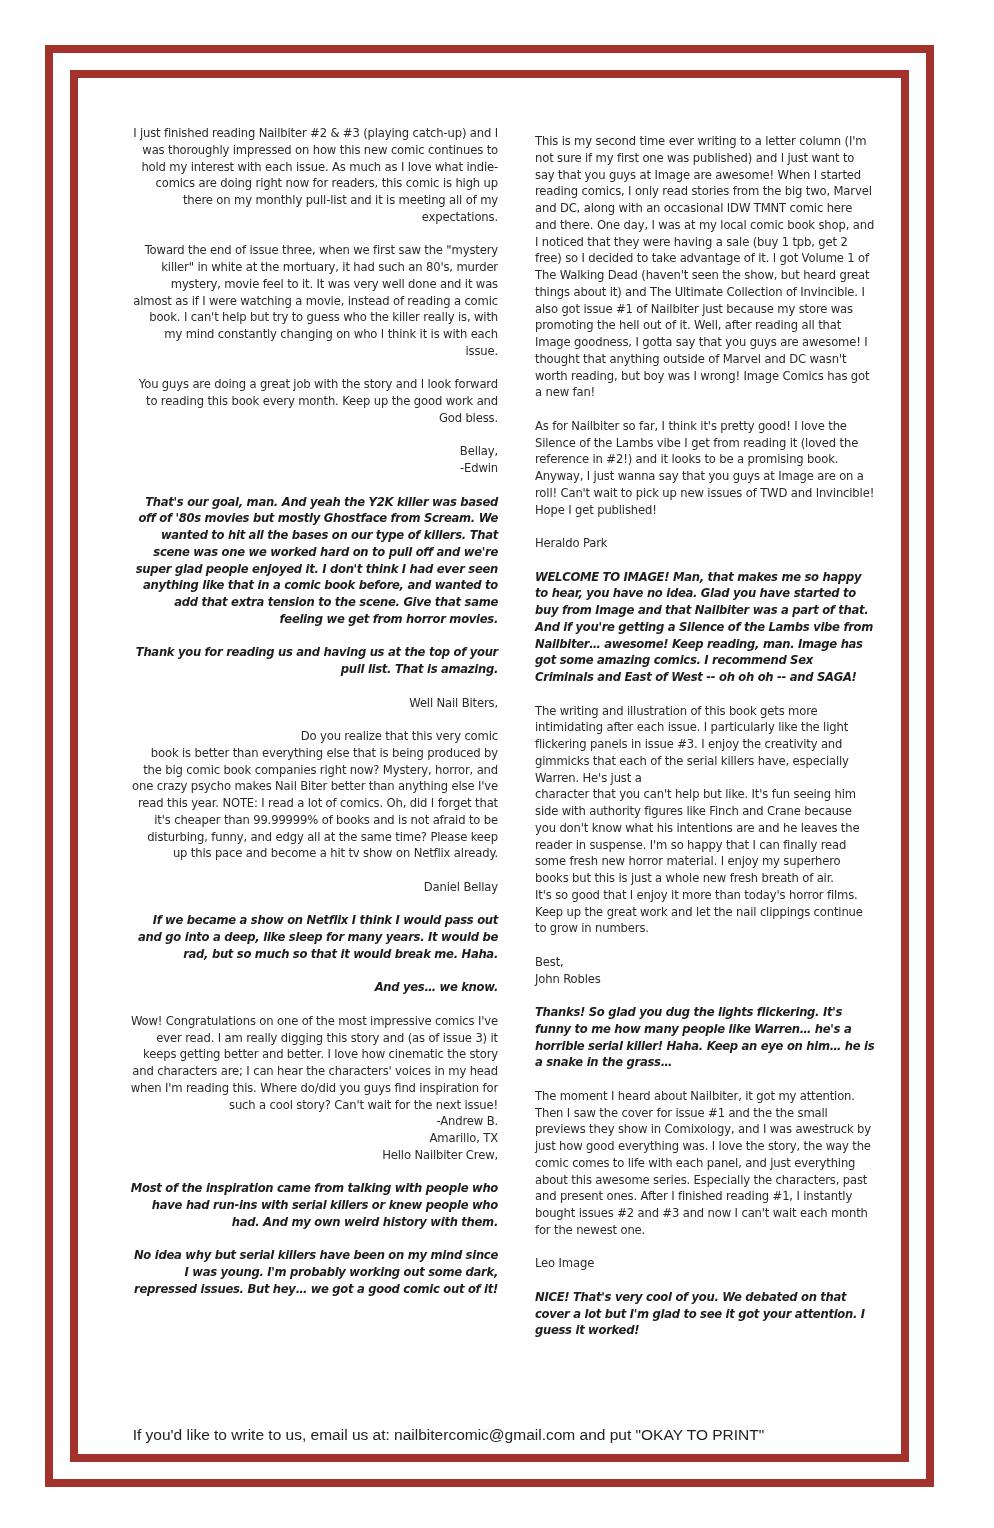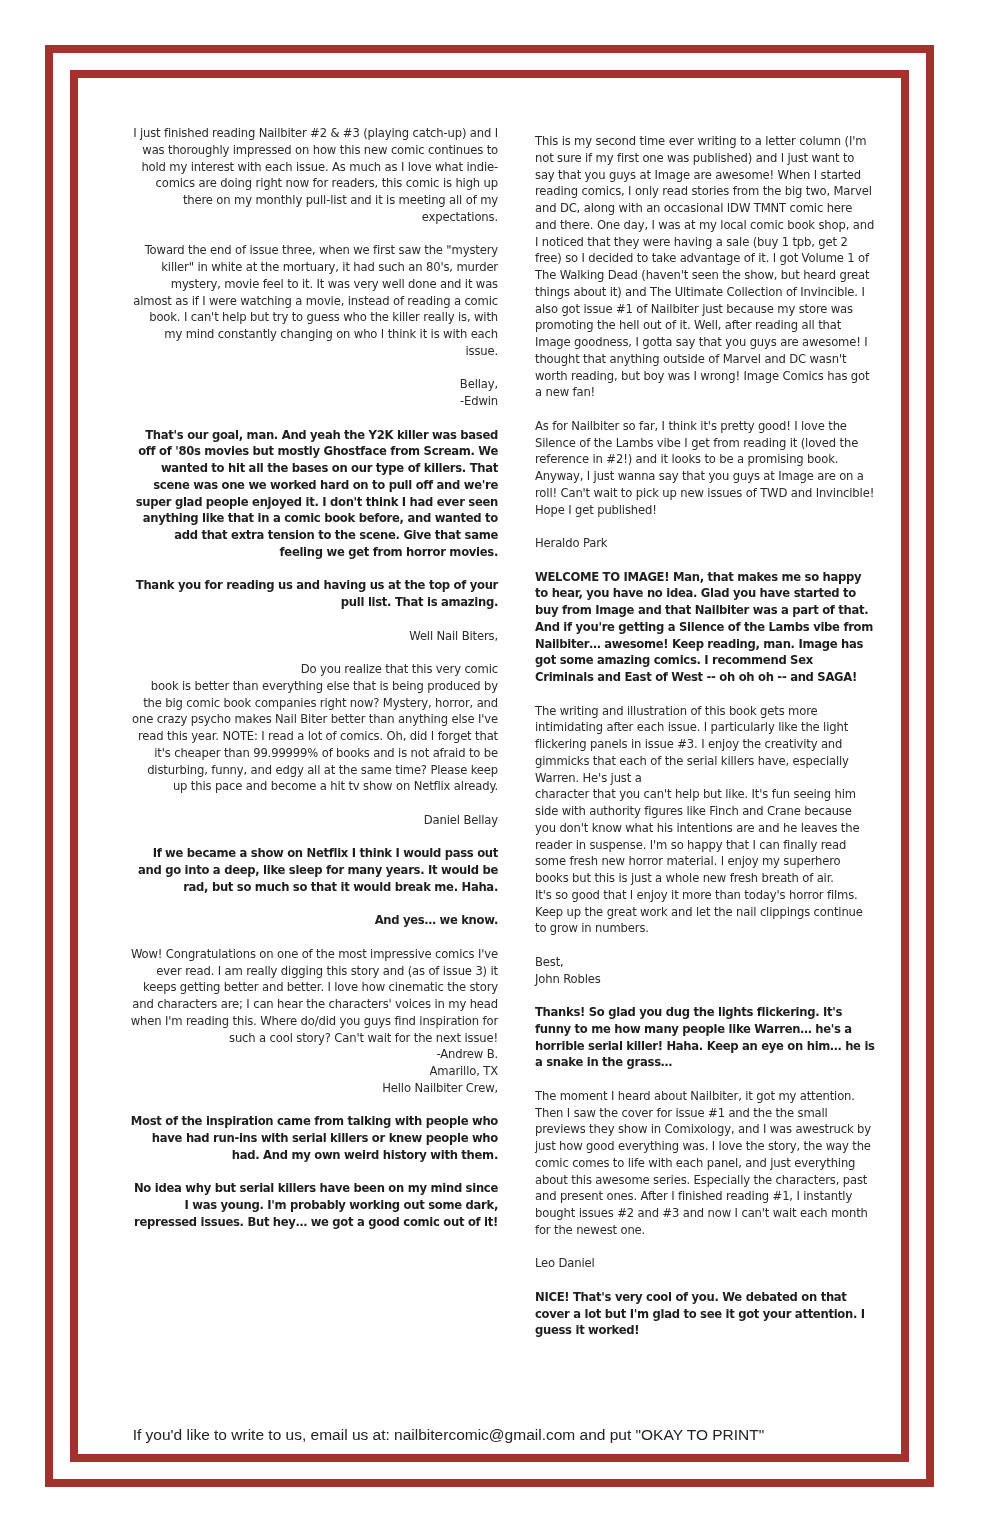--- a/index.html
+++ b/index.html
@@ -3,32 +3,33 @@
 <meta charset="utf-8">
 <style>
   html, body { margin: 0; padding: 0; background: #ffffff; }
   body { width: 994px; height: 1528px; position: relative; overflow: hidden; font-family: "DejaVu Sans", sans-serif; }
   .outer-frame { position: absolute; left: 45px; top: 45px; width: 873px; height: 1426px; border: 8px solid #a3322c; }
   .inner-frame { position: absolute; left: 70px; top: 70px; width: 823px; height: 1376px; border: 8px solid #a3322c; }
   .column { position: absolute; top: 125px; font-size: 11.6px; line-height: 16.75px; color: #2a2a2a; letter-spacing: -0.15px; }
   .col-left { left: 130px; width: 368px; text-align: right; }
   .col-right { left: 535px; width: 340px; top: 133px; }
   .para { margin: 0 0 16.75px 0; white-space: pre-line; }
-  .para.bold { font-weight: bold; color: #1e1e1e; letter-spacing: -0.3px; }
+  .para.bold { font-weight: bold; color: #1e1e1e; letter-spacing: -0.3px; font-style: italic; }
   .footer { position: absolute; top: 1426px; left: 0; width: 897px; text-align: center; font-family: "Liberation Sans", sans-serif; font-size: 15.5px; color: #222; }
 </style>
 </head>
 <body>
 
 <div class="outer-frame"></div>
 <div class="inner-frame"></div>
 
 <div class="column col-left">
   <p class="para">I just finished reading Nailbiter #2 &amp; #3 (playing catch-up) and I was thoroughly impressed on how this new comic continues to hold my interest with each issue. As much as I love what indie-comics are doing right now for readers, this comic is high up there on my monthly pull-list and it is meeting all of my expectations.</p>
   <p class="para">Toward the end of issue three, when we first saw the "mystery killer" in white at the mortuary, it had such an 80's, murder mystery, movie feel to it. It was very well done and it was almost as if I were watching a movie, instead of reading a comic book. I can't help but try to guess who the killer really is, with my mind constantly changing on who I think it is with each issue.</p>
+  <p class="para">You guys are doing a great job with the story and I look forward to reading this book every month. Keep up the good work and God bless.</p>
   <p class="para">Bellay,
 -Edwin</p>
   <p class="para bold">That's our goal, man. And yeah the Y2K killer was based off of '80s movies but mostly Ghostface from Scream. We wanted to hit all the bases on our type of killers. That scene was one we worked hard on to pull off and we're super glad people enjoyed it. I don't think I had ever seen anything like that in a comic book before, and wanted to add that extra tension to the scene. Give that same feeling we get from horror movies.</p>
   <p class="para bold">Thank you for reading us and having us at the top of your pull list. That is amazing.</p>
   <p class="para">Well Nail Biters,</p>
   <p class="para">Do you realize that this very comic
 book is better than everything else that is being produced by the big comic book companies right now? Mystery, horror, and one crazy psycho makes Nail Biter better than anything else I've read this year. NOTE: I read a lot of comics. Oh, did I forget that it's cheaper than 99.99999% of books and is not afraid to be disturbing, funny, and edgy all at the same time? Please keep up this pace and become a hit tv show on Netflix already.</p>
   <p class="para">Daniel Bellay</p>
   <p class="para bold">If we became a show on Netflix I think I would pass out and go into a deep, like sleep for many years. It would be rad, but so much so that it would break me. Haha.</p>
   <p class="para bold">And yes… we know.</p>
@@ -45,17 +46,17 @@
   <p class="para">As for Nailbiter so far, I think it's pretty good! I love the Silence of the Lambs vibe I get from reading it (loved the reference in #2!) and it looks to be a promising book. Anyway, I just wanna say that you guys at Image are on a roll! Can't wait to pick up new issues of TWD and Invincible! Hope I get published!</p>
   <p class="para">Heraldo Park</p>
   <p class="para bold">WELCOME TO IMAGE! Man, that makes me so happy to hear, you have no idea. Glad you have started to buy from Image and that Nailbiter was a part of that. And if you're getting a Silence of the Lambs vibe from Nailbiter… awesome! Keep reading, man. Image has got some amazing comics. I recommend Sex Criminals and East of West -- oh oh oh -- and SAGA!</p>
   <p class="para">The writing and illustration of this book gets more intimidating after each issue. I particularly like the light flickering panels in issue #3. I enjoy the creativity and gimmicks that each of the serial killers have, especially Warren. He's just a
 character that you can't help but like. It's fun seeing him side with authority figures like Finch and Crane because you don't know what his intentions are and he leaves the reader in suspense. I'm so happy that I can finally read some fresh new horror material. I enjoy my superhero books but this is just a whole new fresh breath of air.
 It's so good that I enjoy it more than today's horror films. Keep up the great work and let the nail clippings continue to grow in numbers.</p>
   <p class="para">Best,
 John Robles</p>
   <p class="para bold">Thanks! So glad you dug the lights flickering. It's funny to me how many people like Warren… he's a horrible serial killer! Haha. Keep an eye on him… he is a snake in the grass…</p>
   <p class="para">The moment I heard about Nailbiter, it got my attention. Then I saw the cover for issue #1 and the the small previews they show in Comixology, and I was awestruck by just how good everything was. I love the story, the way the comic comes to life with each panel, and just everything about this awesome series. Especially the characters, past and present ones. After I finished reading #1, I instantly bought issues #2 and #3 and now I can't wait each month for the newest one.</p>
-  <p class="para">Leo Daniel</p>
+  <p class="para">Leo Image</p>
   <p class="para bold">NICE! That's very cool of you. We debated on that cover a lot but I'm glad to see it got your attention. I guess it worked!</p>
 </div>
 
 <div class="footer">If you'd like to write to us, email us at: nailbitercomic@gmail.com and put "OKAY TO PRINT"</div>
 
 </body></html>

